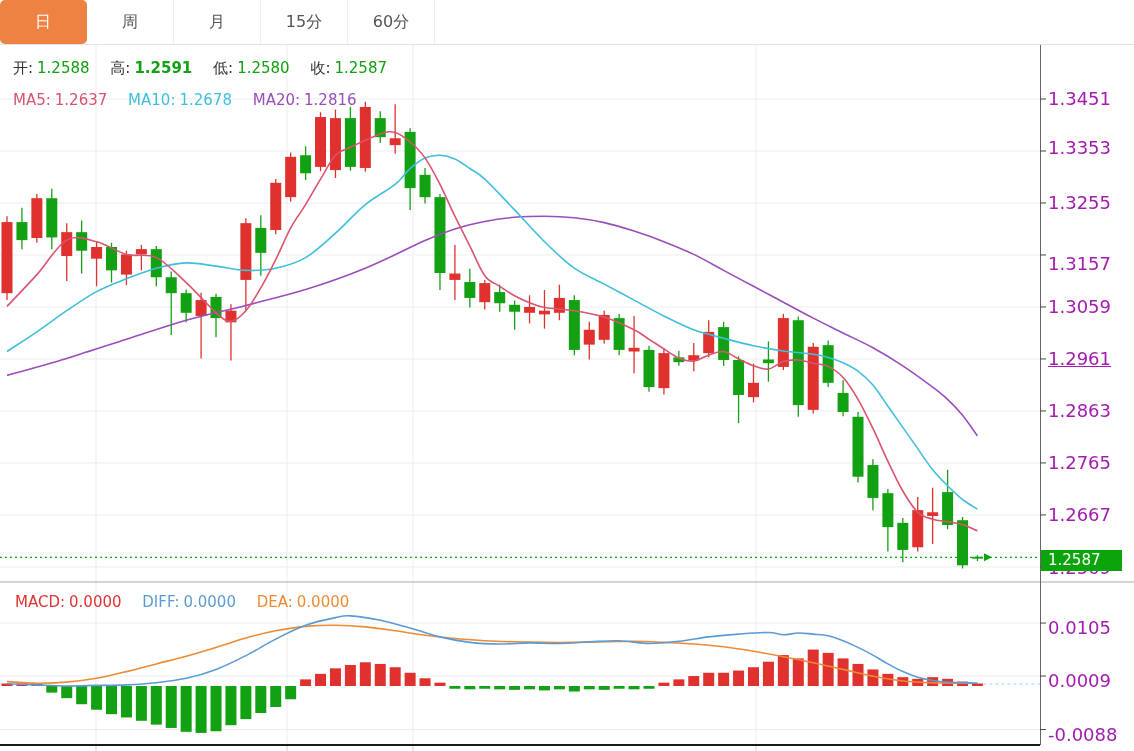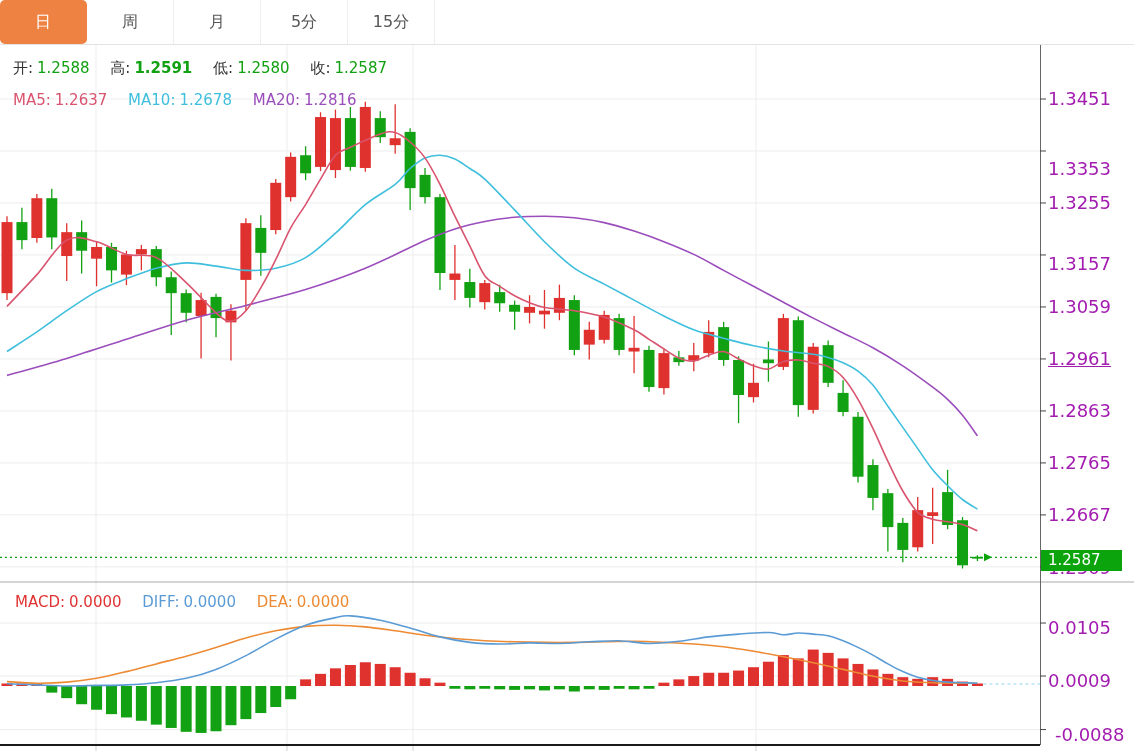--- a/index.html
+++ b/index.html
@@ -301,22 +301,22 @@
       <line x1="1040" y1="623.04" x2="1046" y2="623.04" stroke="#444" stroke-width="1"></line>
       <line x1="1040" y1="676.032" x2="1046" y2="676.032" stroke="#444" stroke-width="1"></line>
       <line x1="1040" y1="729.576" x2="1046" y2="729.576" stroke="#444" stroke-width="1"></line>
     </g>
   </svg>
 
 <div class="tabbar" id="tabbar">
     <div class="tab active" style="background: rgb(238, 130, 67);">日</div>
     <div class="tab">周</div>
     <div class="tab">月</div>
-    <div class="tab">5分</div>
     <div class="tab">15分</div>
+    <div class="tab">60分</div>
   </div>
 
 <div class="overlay-row" style="left:13px; top:59px;">
   <span class="lab">开:</span><span class="grn gap" style="color: rgb(18, 161, 18);">1.2588</span>
   <span class="lab">高:</span><span class="grn gap" style="color: rgb(18, 161, 18); font-weight: bold;">1.2591</span>
   <span class="lab">低:</span><span class="grn gap" style="color: rgb(18, 161, 18);">1.2580</span>
   <span class="lab">收:</span><span class="grn" style="color: rgb(18, 161, 18);">1.2587</span>
 </div>
 
 <div class="overlay-row" style="left:13px; top:82px;margin-top:9px;">
@@ -326,27 +326,27 @@
 </div>
 
 <div class="overlay-row" style="left:15px; top:593px;">
   <span class="macdc" style="color: rgb(224, 51, 51);">MACD:</span><span class="macdc gap" style="color: rgb(224, 51, 51);">0.0000</span>
   <span class="diffc" style="color: rgb(91, 155, 213);">DIFF:</span><span class="diffc gap" style="color: rgb(91, 155, 213);">0.0000</span>
   <span class="deac" style="color: rgb(237, 139, 53);">DEA:</span><span class="deac" style="color: rgb(237, 139, 53);">0.0000</span>
 </div>
 
 <div id="axis-labels">
     <div class="axis-label" style="top: 90px;">1.3451</div>
-    <div class="axis-label" style="top: 160px; text-align: center;">1.3353</div>
+    <div class="axis-label" style="top: 139px; text-align: center;">1.3353</div>
     <div class="axis-label" style="top: 193.979px;">1.3255</div>
     <div class="axis-label" style="top: 255px; text-align: center;">1.3157</div>
     <div class="axis-label" style="top: 297.958px;">1.3059</div>
     <div class="axis-label" style="top: 349.947px; text-decoration: underline;">1.2961</div>
     <div class="axis-label" style="top: 401.936px;">1.2863</div>
     <div class="axis-label" style="top: 453.926px;">1.2765</div>
     <div class="axis-label" style="top: 505.915px;">1.2667</div>
     <div class="axis-label" style="top: 619.072px;">0.0105</div>
     <div class="axis-label" style="top: 672.064px;">0.0009</div>
-    <div class="axis-label" style="top: 725.608px; margin-left: 7px;">-0.0088</div>
+    <div class="axis-label" style="top: 725.608px;">-0.0088</div>
   </div>
 
 <div class="axis-label hidden-tick" style="top:559px;">1.2569</div>
 <div class="price-tag" style="background: rgb(12, 164, 12);">1.2587</div>
 
 </body></html>

